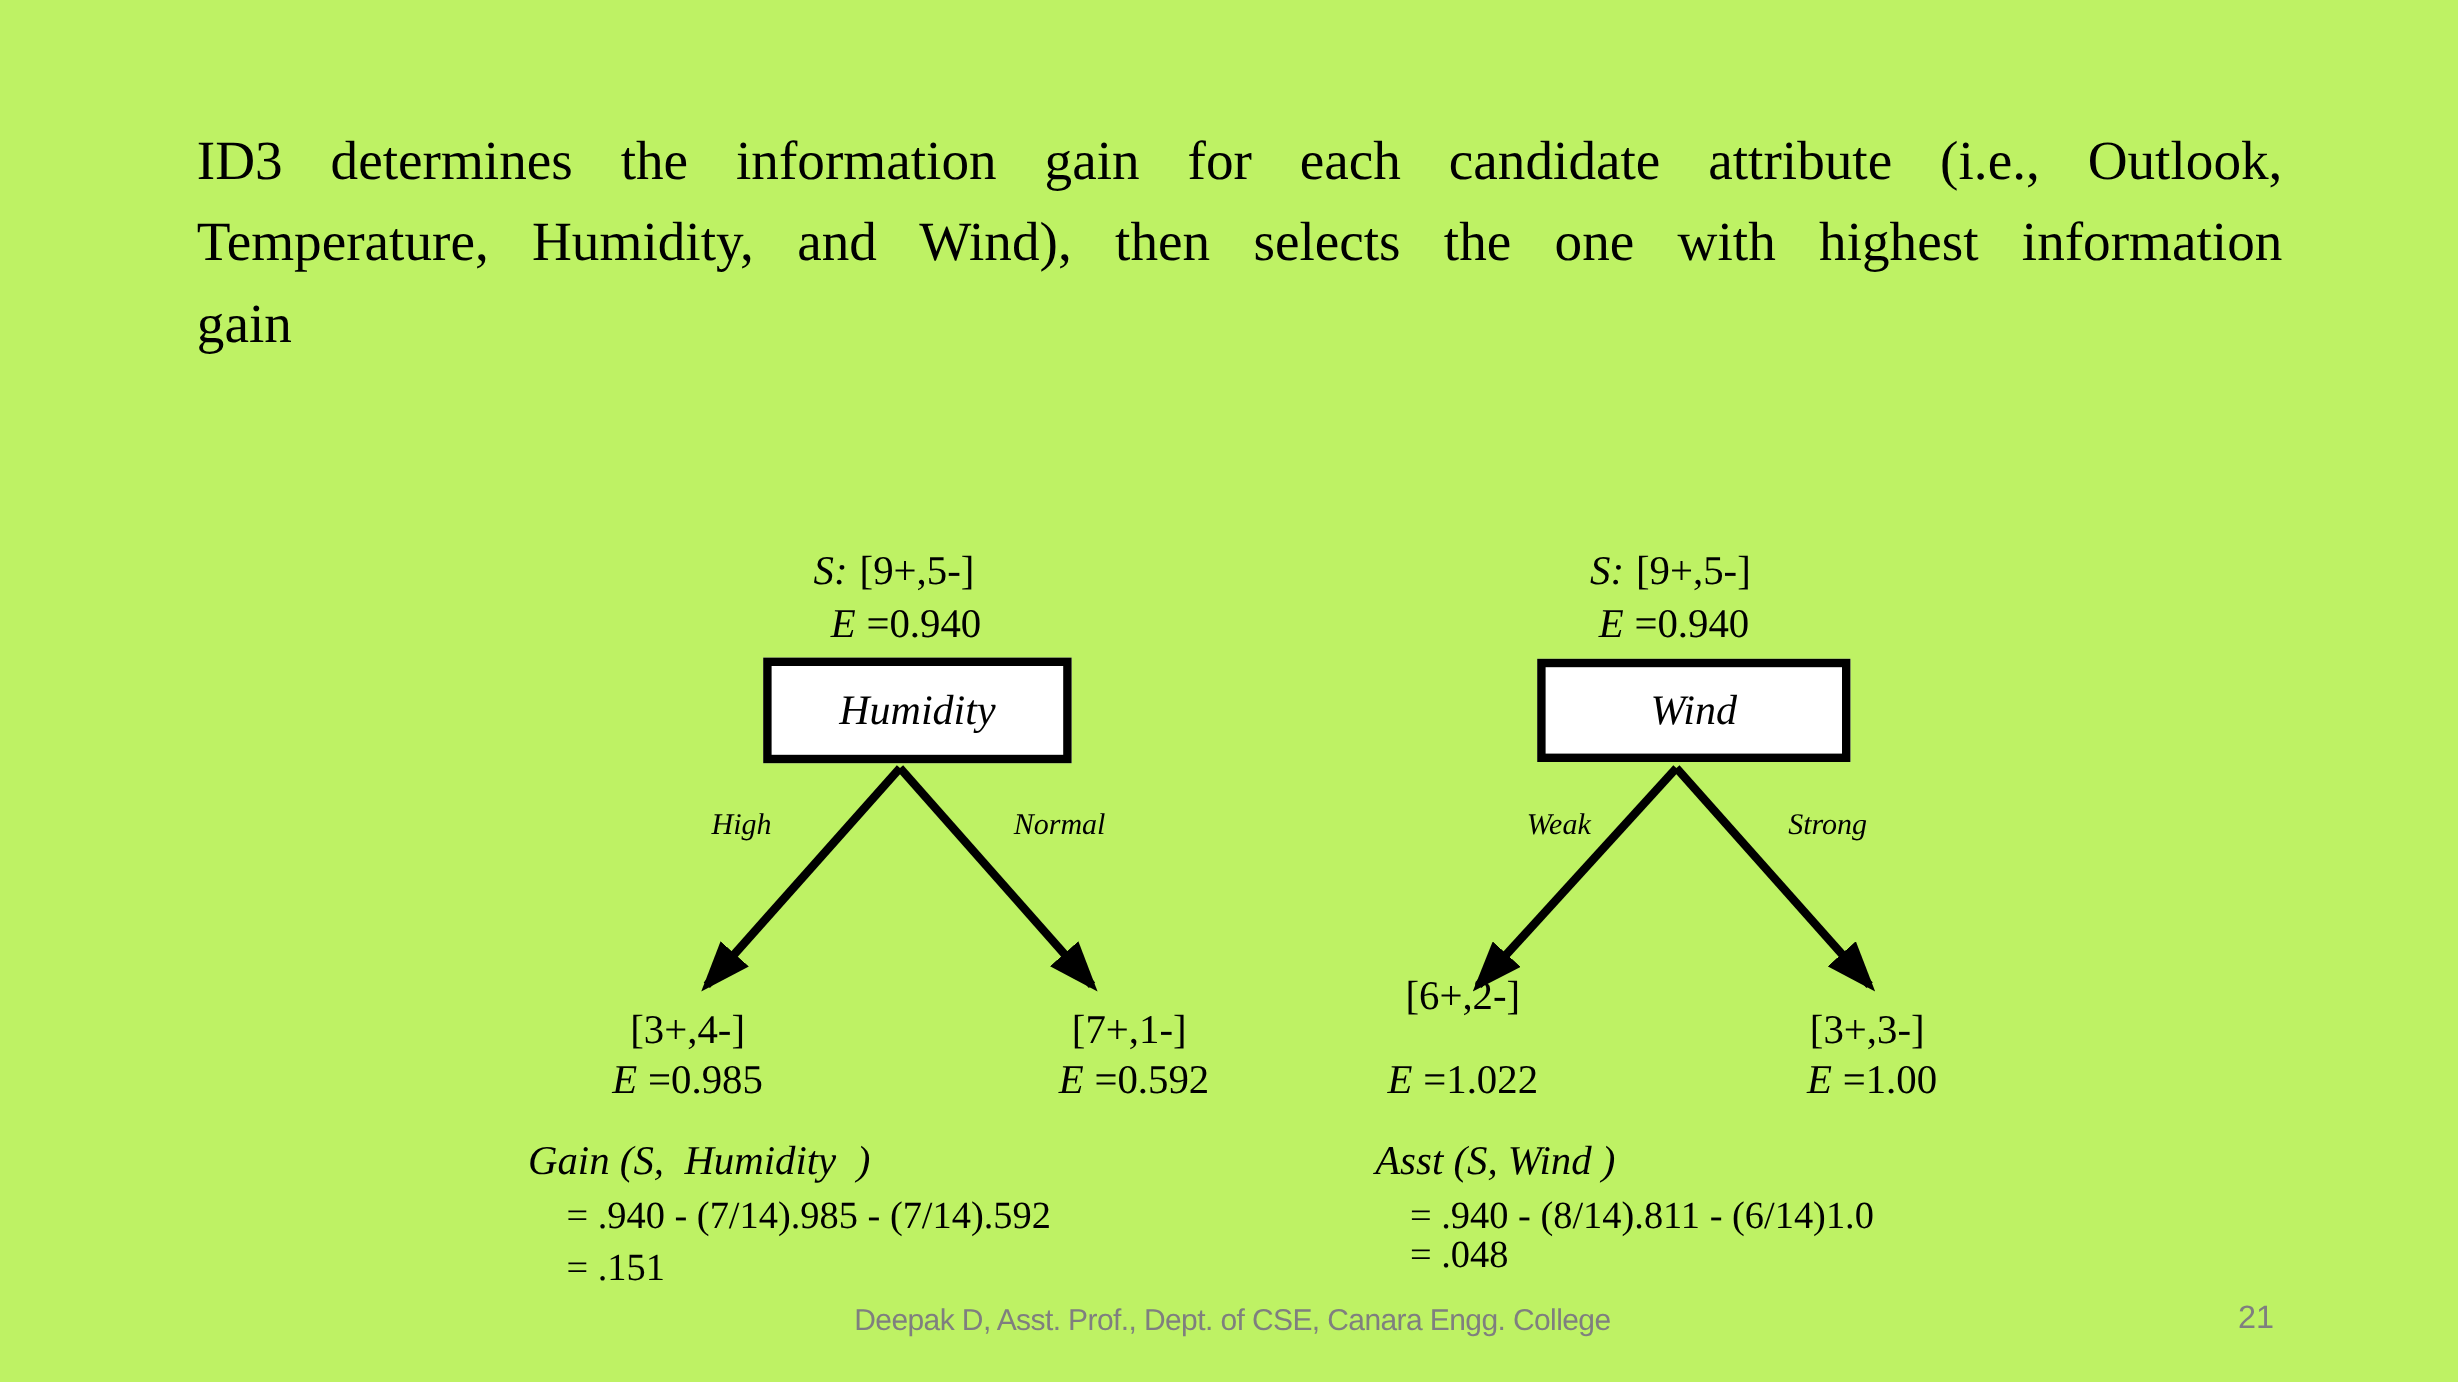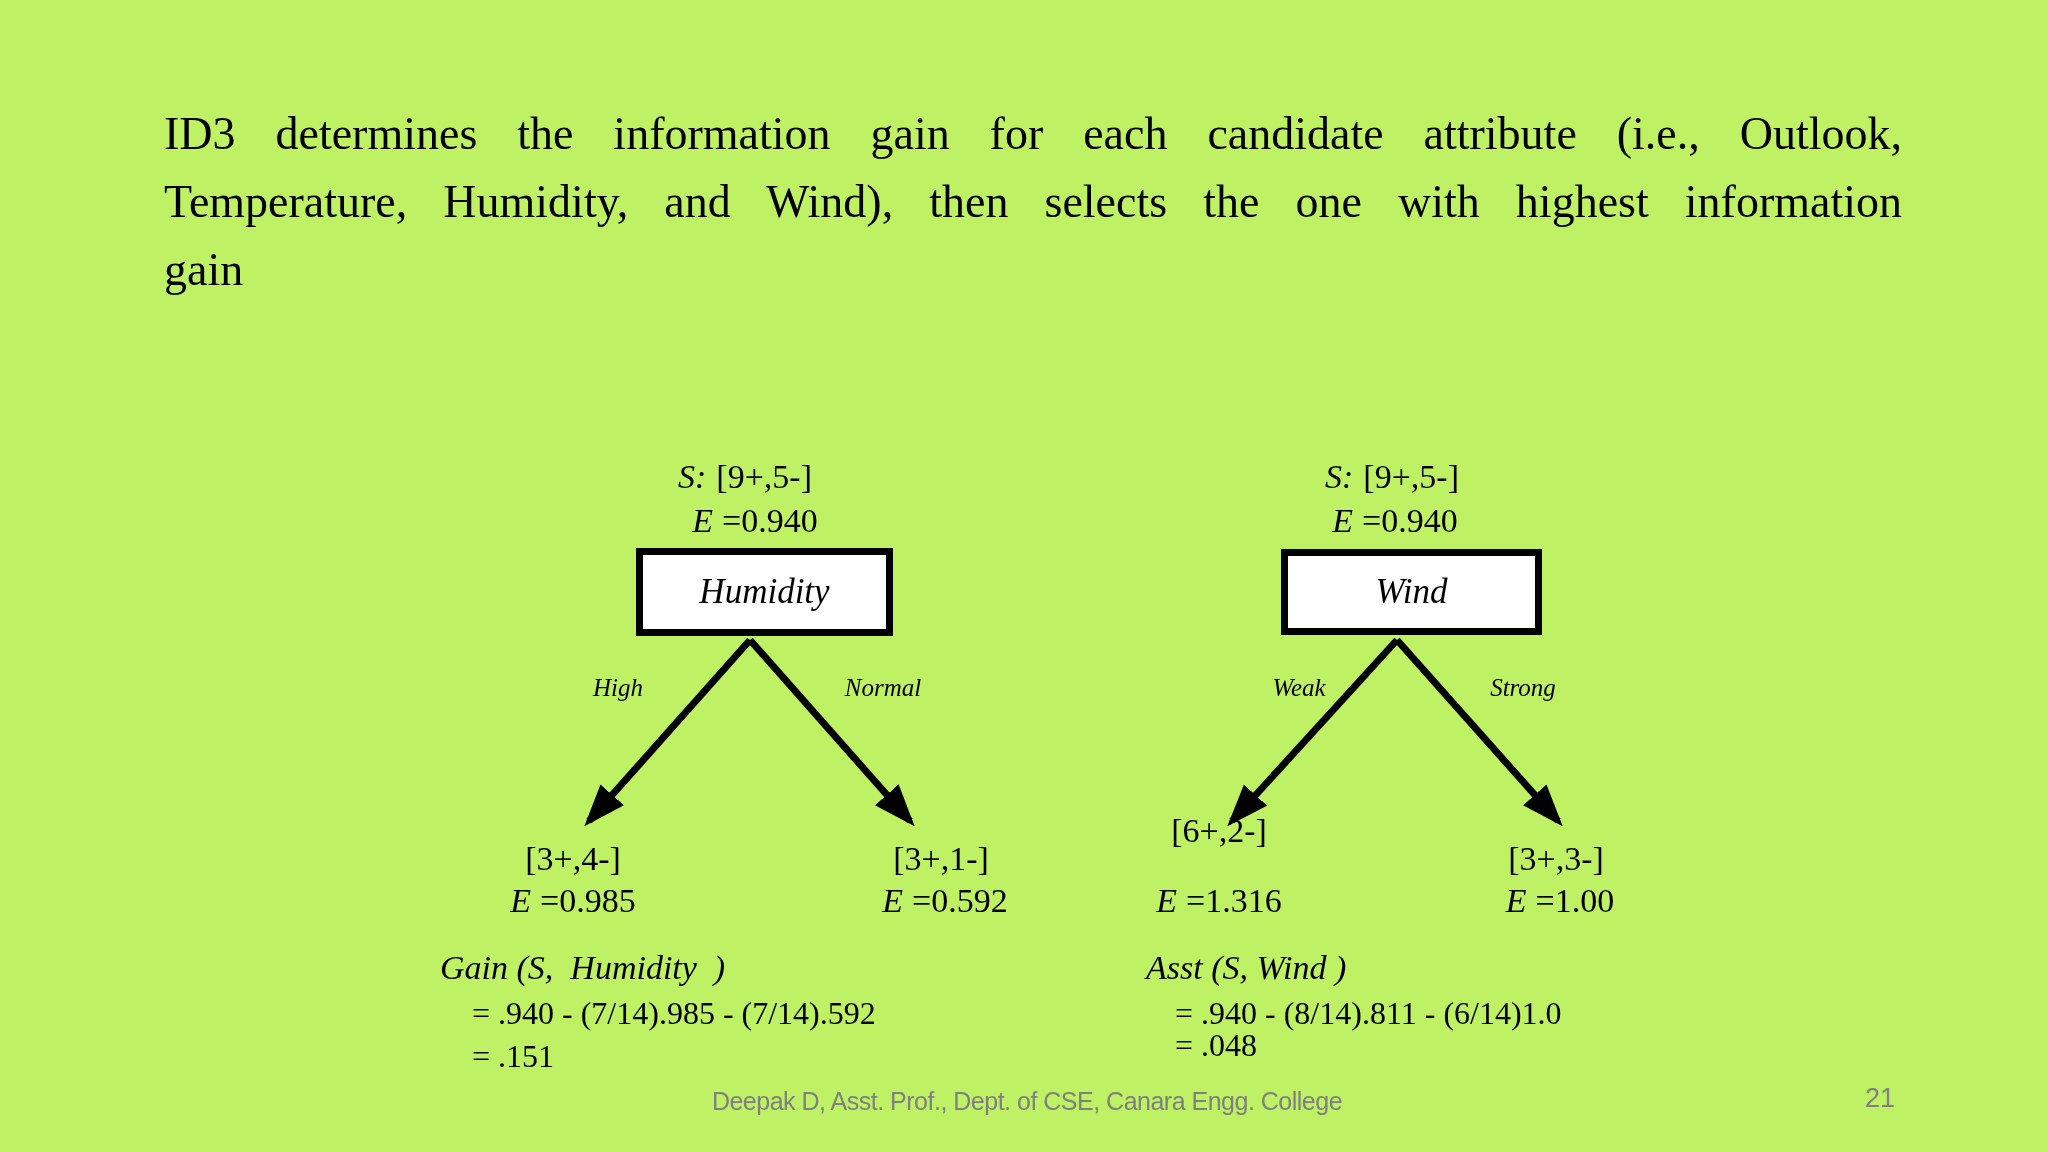--- a/index.html
+++ b/index.html
@@ -139,21 +139,21 @@
     <div class="attr-box" style="left:636px; top:548px; width:257px; height:88px;">
       <span>Humidity</span>
     </div>
     <div class="center branch-label" style="left:618px; top:688px;">High</div>
     <div class="center branch-label" style="left:883px; top:688px;">Normal</div>
 
     <div class="center node-text" style="left:573px; top:859px;">[3+,4-]</div>
     <div class="center node-text" style="left:573px; top:901px;">
       <span class="it e-gap">E</span><span>=0.985</span>
     </div>
-    <div class="center node-text" style="left:941px; top:859px;">[3+,1-]</div>
+    <div class="center node-text" style="left:941px; top:859px;">[7+,1-]</div>
     <div class="center node-text" style="left:945px; top:901px;">
       <span class="it e-gap">E</span><span>=0.592</span>
     </div>
 
     <div class="vcenter gain-label" style="left:440px; top:968px;">Gain (S,  Humidity  )</div>
     <div class="vcenter gain-formula" style="left:472px; top:1013px;">= .940 - (7/14).985 - (7/14).592</div>
     <div class="vcenter gain-result" style="left:472px; top:1045px;margin-top:11px;">= .151</div>
   </div>
 
   <div>
@@ -164,21 +164,21 @@
       <span class="it e-gap">E</span><span>=0.940</span>
     </div>
     <div class="attr-box" style="left:1281px; top:549px; width:261px; height:86px;">
       <span>Wind</span>
     </div>
     <div class="center branch-label" style="left:1254px; top:688px;margin-left:45px;">Weak</div>
     <div class="center branch-label" style="left:1523px; top:688px;">Strong</div>
 
     <div class="center node-text" style="left:1219px; top:831px;">[6+,2-]</div>
     <div class="center node-text" style="left:1219px; top:901px;">
-      <span class="it e-gap">E</span><span>=1.316</span>
+      <span class="it e-gap">E</span><span>=1.022</span>
     </div>
     <div class="center node-text" style="left:1556px; top:859px;">[3+,3-]</div>
     <div class="center node-text" style="left:1560px; top:901px;">
       <span class="it e-gap">E</span><span>=1.00</span>
     </div>
 
     <div class="vcenter gain-label" style="left:1146px; top:968px;">Asst (S, Wind )</div>
     <div class="vcenter gain-formula" style="left:1175px; top:1013px;">= .940 - (8/14).811 - (6/14)1.0</div>
     <div class="vcenter gain-result" style="left:1175px; top:1045px;">= .048</div>
   </div>

